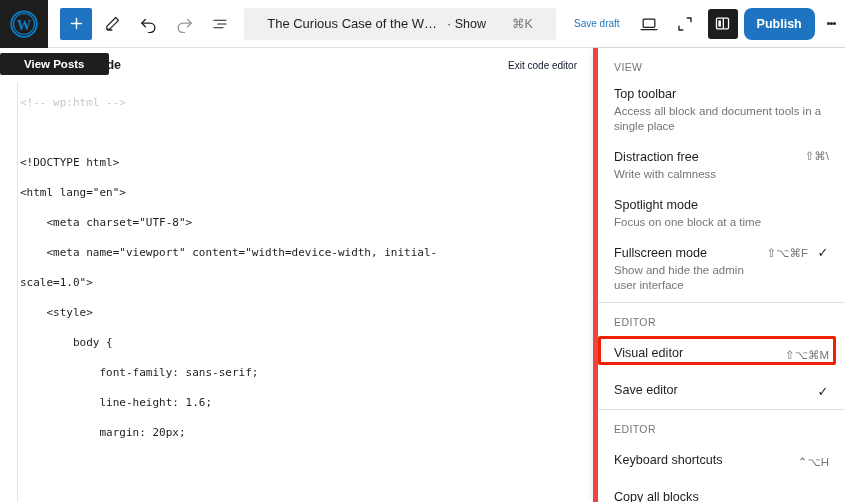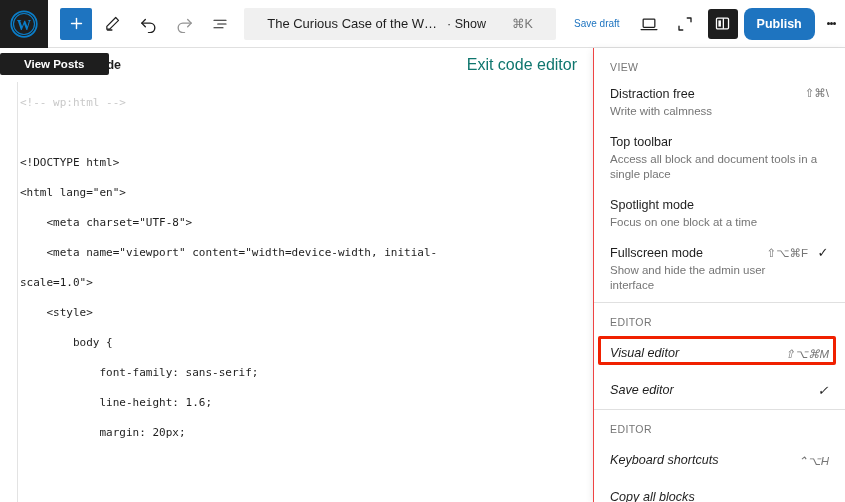--- a/index.html
+++ b/index.html
@@ -111,21 +111,21 @@
     position: relative;
     height: 34px;
     display: flex; align-items: center; justify-content: space-between;
     padding: 0 16px 0 18px;
   }
   .editing-label {
     font-size: 12.5px; font-weight: bold; color: #1e1e1e;
     padding-left: 28px;
   }
   .exit-code {
-    font-size: 16px; color: #0f766e; background: none; border: none;
+    font-size: 10px; color: #0f172a; background: none; border: none;
     cursor: pointer;
   }
   .code-wrap {
     position: relative;
     height: 420px;
     padding: 6px 16px 0 20px;
     overflow: hidden;
   }
   .code-rule {
     position: absolute; left: 17px; top: 0; bottom: 0;
@@ -139,21 +139,21 @@
     white-space: pre;
   }
   .code-line.muted { color: #c9c9c9; }
 
   
   .menu {
     position: absolute;
     top: 48px; left: 593px;
     width: 252px; height: 454px;
     background: #fff;
-    border-left: 1px solid #ef4444;
+    border-left: 5px solid #ef4444;
     box-shadow: 0 2px 8px rgba(0,0,0,0.10);
     overflow: hidden;
   }
   .menu-section { padding: 0; }
   .menu-section + .menu-section { border-top: 1px solid #e0e0e0; }
   .section-label {
     font-size: 10.5px; color: #757575;
     letter-spacing: 0.4px;
     padding: 13px 16px 7px 16px;
   }
@@ -165,21 +165,21 @@
   .mi-text { flex: 1 1 auto; min-width: 0; }
   .mi-title { font-size: 12.6px; color: #1e1e1e; line-height: 18px; }
   .mi-desc { font-size: 11.5px; color: #757575; line-height: 15px; margin-top: 1px; }
   .mi-right {
     display: flex; align-items: center; gap: 9px;
     padding-top: 1px; flex: 0 0 auto;
   }
   .mi-shortcut { font-size: 11.5px; color: #757575; white-space: nowrap; }
   .mi-check { font-size: 13px; color: #1e1e1e; width: 12px; text-align: center; }
 
-  .menu-item.compact { padding: 9px 16px 10px 16px; align-items: center; font-style: italic; }
+  .menu-item.compact { padding: 9px 16px 10px 16px; align-items: flex-end; }
 
   
   .highlight-box {
     position: absolute;
     left: 598px; top: 336px;
     width: 238px; height: 29px;
     border: 3px solid #f02000;
     border-radius: 2px;
     z-index: 30;
     pointer-events: none;
@@ -302,33 +302,33 @@
         </div>
     </div>
   </div>
 
   <div class="menu">
     <div id="menu-sections">
         <div class="menu-section">
           <div class="section-label">VIEW</div>
           <div class="menu-item">
             <div class="mi-text">
+              <div class="mi-title">Top toolbar</div>
+              <div class="mi-desc">Access all block and document tools in a single place</div>
+            </div>
+            <div class="mi-right"></div>
+          </div>
+          <div class="menu-item">
+            <div class="mi-text">
               <div class="mi-title">Distraction free</div>
               <div class="mi-desc">Write with calmness</div>
             </div>
             <div class="mi-right">
               <span class="mi-shortcut">⇧⌘\</span>
             </div>
-          </div>
-          <div class="menu-item">
-            <div class="mi-text">
-              <div class="mi-title">Top toolbar</div>
-              <div class="mi-desc">Access all block and document tools in a single place</div>
-            </div>
-            <div class="mi-right"></div>
           </div>
           <div class="menu-item">
             <div class="mi-text">
               <div class="mi-title">Spotlight mode</div>
               <div class="mi-desc">Focus on one block at a time</div>
             </div>
             <div class="mi-right"></div>
           </div>
           <div class="menu-item">
             <div class="mi-text">

